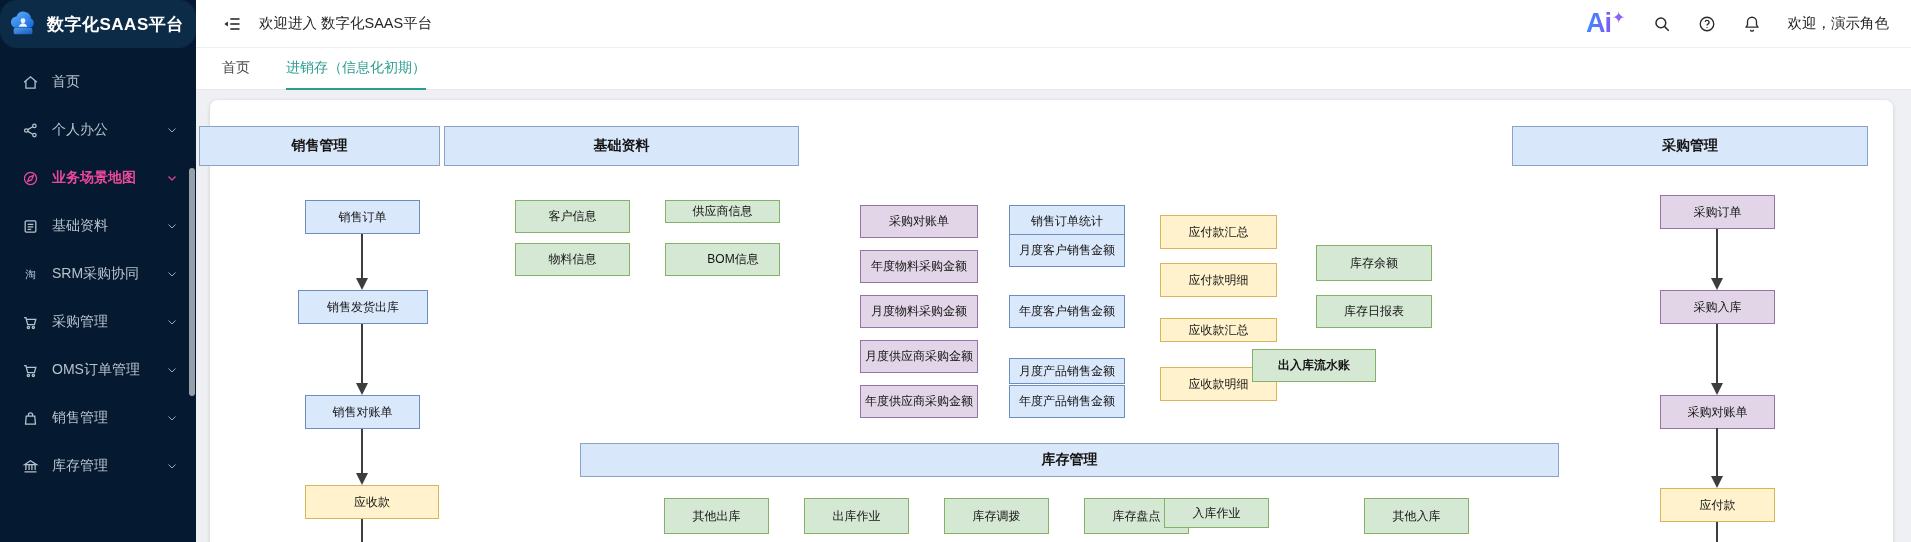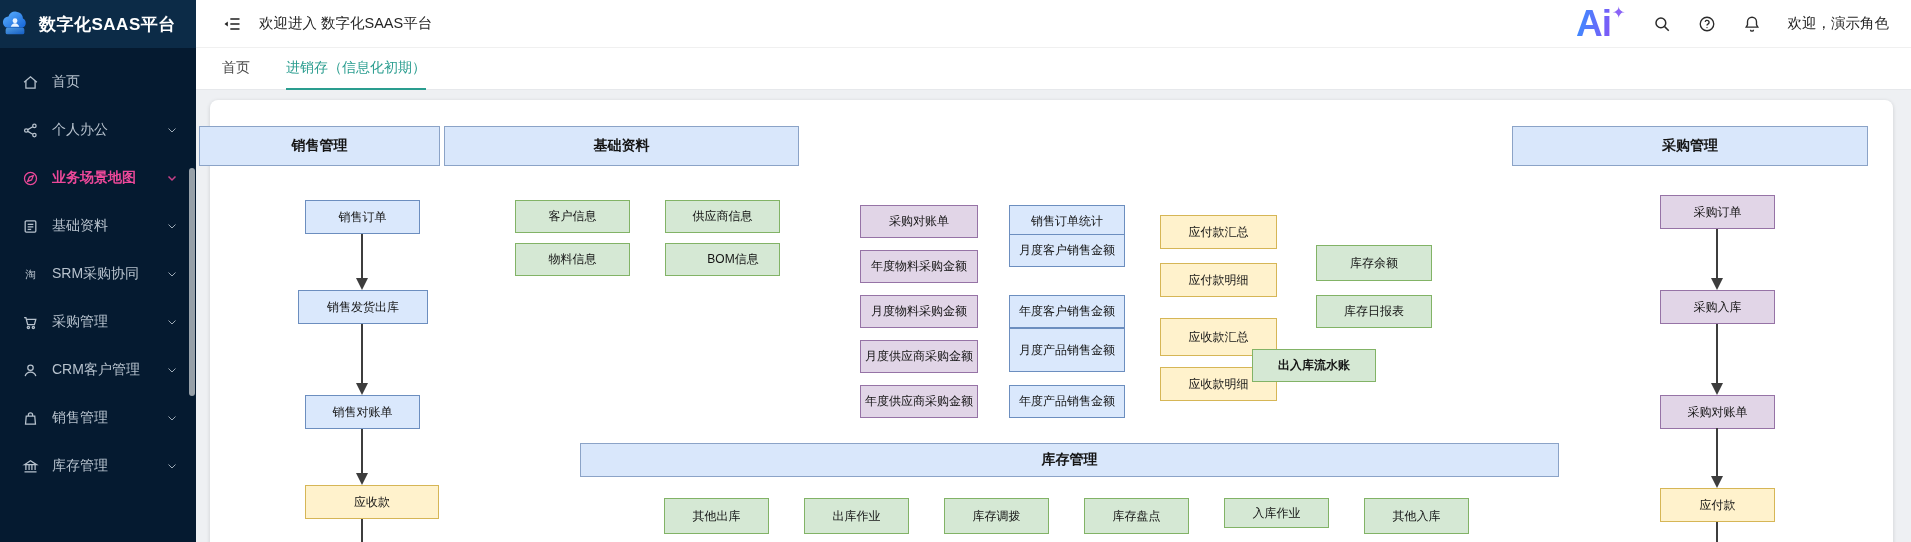--- a/index.html
+++ b/index.html
@@ -2,21 +2,21 @@
 <html><head>
 <meta charset="utf-8">
 <style>
   * { margin:0; padding:0; box-sizing:border-box; }
   html,body { width:1911px; height:542px; overflow:hidden;
     font-family:"Liberation Sans","DejaVu Sans",sans-serif; background:#eef0f3; }
   body { position:relative; }
 
   
   .sidebar { position:absolute; left:0; top:0; width:196px; height:542px; background:#051a30; z-index:5; }
-  .logo-bar { height:48px; background:#0c2b47; display:flex; align-items:center; padding-left:0; gap:9px; }
+  .logo-bar { height:48px; background:#0c2b47; display:flex; align-items:center; padding-left:8px; gap:9px;border-radius:17px; }
   .logo-badge { width:30px; height:30px; flex:0 0 auto; }
   .logo-title { color:#ffffff; font-size:17px; font-weight:bold; letter-spacing:.5px; white-space:nowrap; }
   .side-nav { padding-top:10px; }
   .side-item { height:48px; display:flex; align-items:center; padding:0 18px 0 22px; gap:13px;
     color:#b7c2cd; font-size:14px; cursor:pointer; white-space:nowrap; }
   .side-item .s-icon { width:17px; height:17px; flex:0 0 auto; display:flex; }
   .side-item .s-icon svg { width:17px; height:17px; }
   .side-item .s-label { flex:1; }
   .side-item .chev { width:12px; height:12px; opacity:.85; display:flex; }
   .side-item .chev svg { width:12px; height:12px; }
@@ -26,21 +26,21 @@
     background:#97a0a8; border-radius:3px; }
 
   
   .topbar { position:absolute; left:196px; top:0; right:0; height:48px; background:#ffffff;
     display:flex; align-items:center; border-bottom:1px solid #f0f0f0; z-index:4; }
   .fold-btn { margin-left:26px; width:20px; height:20px; color:#1f1f1f; cursor:pointer; display:flex; }
   .fold-btn svg { width:20px; height:20px; }
   .top-title { margin-left:17px; font-size:14.5px; color:#262626; }
   .top-right { margin-left:auto; display:flex; align-items:center; gap:27px; margin-right:22px; }
   .ai-logo { display:flex; align-items:flex-start; cursor:pointer; }
-  .ai-text { font-size:37px; font-weight:800; letter-spacing:-1px; line-height:1;
+  .ai-text { font-size:27px; font-weight:800; letter-spacing:-1px; line-height:1;
     background:linear-gradient(100deg,#3e8bff 10%,#7b5bf7 90%);
     -webkit-background-clip:text; background-clip:text; color:transparent; }
   .ai-spark { font-size:16px; color:#8a63f6; margin-left:1px; line-height:1; }
   .top-icon { width:18px; height:18px; color:#2b2b2b; cursor:pointer; display:flex; }
   .top-icon svg { width:18px; height:18px; }
   .greeting { font-size:14.5px; color:#1f1f1f; white-space:nowrap; }
 
   
   .tabbar { position:absolute; left:196px; top:48px; right:0; height:42px; background:#ffffff;
     border-bottom:1px solid #e6e8eb; display:flex; align-items:stretch; padding-left:26px; gap:36px; z-index:3; }
@@ -166,25 +166,26 @@
         <span class="s-label">采购管理</span>
         <span class="chev">
           <svg viewBox="0 0 24 24" fill="none" stroke="currentColor" stroke-width="2">
             <path d="M5 9l7 7 7-7"></path>
           </svg>
         </span>
       </div>
       <div class="side-item">
         <span class="s-icon">
           <svg viewBox="0 0 24 24" fill="none" stroke="currentColor" stroke-width="1.8">
-            <circle cx="12" cy="8.2" r="3.8"></circle>
-            <path d="M4.5 20c1-4 4.5-5.8 7.5-5.8S18.5 16 19.5 20"></path>
-          </svg>
-        </span>
-        <span class="s-label">CRM客户管理</span>
+            <path d="M3 5h2.5L8 15h9.5l2-7.5H6"></path>
+            <circle cx="9" cy="19" r="1.6"></circle>
+            <circle cx="16" cy="19" r="1.6"></circle>
+          </svg>
+        </span>
+        <span class="s-label">OMS订单管理</span>
         <span class="chev">
           <svg viewBox="0 0 24 24" fill="none" stroke="currentColor" stroke-width="2">
             <path d="M5 9l7 7 7-7"></path>
           </svg>
         </span>
       </div>
       <div class="side-item">
         <span class="s-icon">
           <svg viewBox="0 0 24 24" fill="none" stroke="currentColor" stroke-width="1.8">
             <path d="M6 8.5h12l1 11.5H5z"></path>
@@ -264,49 +265,49 @@
 <div id="diagram">
     <div class="node hdr c-header" style="left: 199px; top: 126px; width: 241px; height: 40px;">销售管理</div>
     <div class="node hdr c-header" style="left: 444px; top: 126px; width: 355px; height: 40px;">基础资料</div>
     <div class="node hdr c-header" style="left: 1512px; top: 126px; width: 356px; height: 40px;">采购管理</div>
     <div class="node hdr c-header" style="left: 580px; top: 443px; width: 979px; height: 34px;">库存管理</div>
     <div class="node c-blue" style="left: 305px; top: 200px; width: 115px; height: 34px;">销售订单</div>
     <div class="node c-blue" style="left: 298px; top: 290px; width: 130px; height: 34px;">销售发货出库</div>
     <div class="node c-blue" style="left: 305px; top: 395px; width: 115px; height: 34px;">销售对账单</div>
     <div class="node c-yellow" style="left: 305px; top: 485px; width: 134px; height: 34px;">应收款</div>
     <div class="node c-green" style="left: 515px; top: 200px; width: 115px; height: 33px;">客户信息</div>
-    <div class="node c-green" style="left: 665px; top: 200px; width: 115px; height: 33px;">供应商信息</div>
+    <div class="node c-green" style="left: 665px; top: 200px; width: 115px; height: 23px;">供应商信息</div>
     <div class="node c-green" style="left: 515px; top: 243px; width: 115px; height: 33px;">物料信息</div>
     <div class="node c-green" style="left: 665px; top: 243px; width: 115px; height: 33px; padding-left: 21px;">BOM信息</div>
     <div class="node c-purple" style="left: 860px; top: 205px; width: 118px; height: 33px;">采购对账单</div>
     <div class="node c-purple" style="left: 860px; top: 250px; width: 118px; height: 33px;">年度物料采购金额</div>
     <div class="node c-purple" style="left: 860px; top: 295px; width: 118px; height: 33px;">月度物料采购金额</div>
     <div class="node c-purple" style="left: 860px; top: 340px; width: 118px; height: 33px;">月度供应商采购金额</div>
     <div class="node c-purple" style="left: 860px; top: 385px; width: 118px; height: 33px;">年度供应商采购金额</div>
     <div class="node c-blue" style="left: 1009px; top: 205px; width: 116px; height: 33px;">销售订单统计</div>
     <div class="node c-blue" style="left: 1009px; top: 234px; width: 116px; height: 33px;">月度客户销售金额</div>
     <div class="node c-blue" style="left: 1009px; top: 295px; width: 116px; height: 33px;">年度客户销售金额</div>
-    <div class="node c-blue" style="left: 1009px; top: 328px; width: 116px; height: 44px; text-align: right;">月度产品销售金额</div>
+    <div class="node c-blue" style="left: 1009px; top: 358px; width: 116px; height: 26px; text-align: right;">月度产品销售金额</div>
     <div class="node c-blue" style="left: 1009px; top: 385px; width: 116px; height: 33px;">年度产品销售金额</div>
     <div class="node c-yellow" style="left: 1160px; top: 215px; width: 117px; height: 34px;">应付款汇总</div>
     <div class="node c-yellow" style="left: 1160px; top: 263px; width: 117px; height: 34px;">应付款明细</div>
-    <div class="node c-yellow" style="left: 1160px; top: 318px; width: 117px; height: 38px;">应收款汇总</div>
+    <div class="node c-yellow" style="left: 1160px; top: 318px; width: 117px; height: 24px;">应收款汇总</div>
     <div class="node c-yellow" style="left: 1160px; top: 367px; width: 117px; height: 34px;">应收款明细</div>
     <div class="node c-green" style="left: 1316px; top: 245px; width: 116px; height: 36px;">库存余额</div>
     <div class="node c-green" style="left: 1316px; top: 295px; width: 116px; height: 33px;">库存日报表</div>
     <div class="node c-green" style="left: 1252px; top: 349px; width: 124px; height: 33px; font-weight: bold;">出入库流水账</div>
     <div class="node c-purple" style="left: 1660px; top: 195px; width: 115px; height: 34px;">采购订单</div>
     <div class="node c-purple" style="left: 1660px; top: 290px; width: 115px; height: 34px;">采购入库</div>
     <div class="node c-purple" style="left: 1660px; top: 395px; width: 115px; height: 34px;">采购对账单</div>
     <div class="node c-yellow" style="left: 1660px; top: 488px; width: 115px; height: 34px;">应付款</div>
     <div class="node c-green" style="left: 664px; top: 498px; width: 105px; height: 36px;">其他出库</div>
     <div class="node c-green" style="left: 804px; top: 498px; width: 105px; height: 36px;">出库作业</div>
     <div class="node c-green" style="left: 944px; top: 498px; width: 105px; height: 36px;">库存调拨</div>
     <div class="node c-green" style="left: 1084px; top: 498px; width: 105px; height: 36px;">库存盘点</div>
-    <div class="node c-green" style="left: 1224px; top: 498px; width: 105px; height: 30px;">入库作业</div>
+    <div class="node c-green" style="left: 1164px; top: 498px; width: 105px; height: 30px;">入库作业</div>
     <div class="node c-green" style="left: 1364px; top: 498px; width: 105px; height: 36px;">其他入库</div>
     <div class="arrow-line" style="left: 361px; top: 234px; height: 44px;"></div>
     <div class="arrow-head" style="left: 356px; top: 278px;"></div>
     <div class="arrow-line" style="left: 361px; top: 324px; height: 59px;"></div>
     <div class="arrow-head" style="left: 356px; top: 383px;"></div>
     <div class="arrow-line" style="left: 361px; top: 429px; height: 44px;"></div>
     <div class="arrow-head" style="left: 356px; top: 473px;"></div>
     <div class="arrow-line" style="left: 361px; top: 519px; height: 23px;"></div>
     <div class="arrow-line" style="left: 1716px; top: 229px; height: 49px;"></div>
     <div class="arrow-head" style="left: 1711px; top: 278px;"></div>

